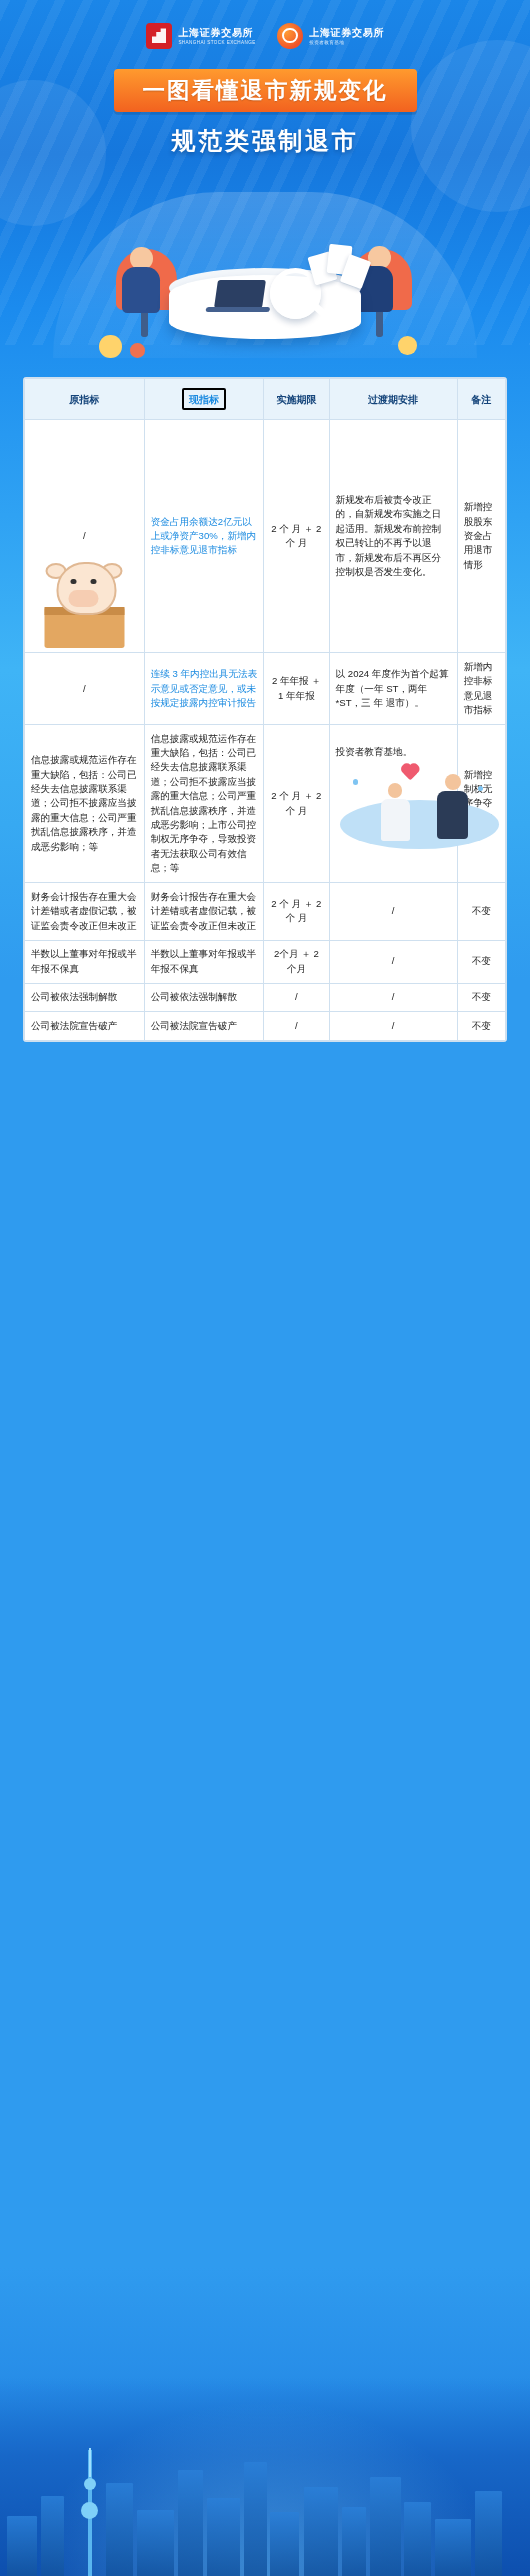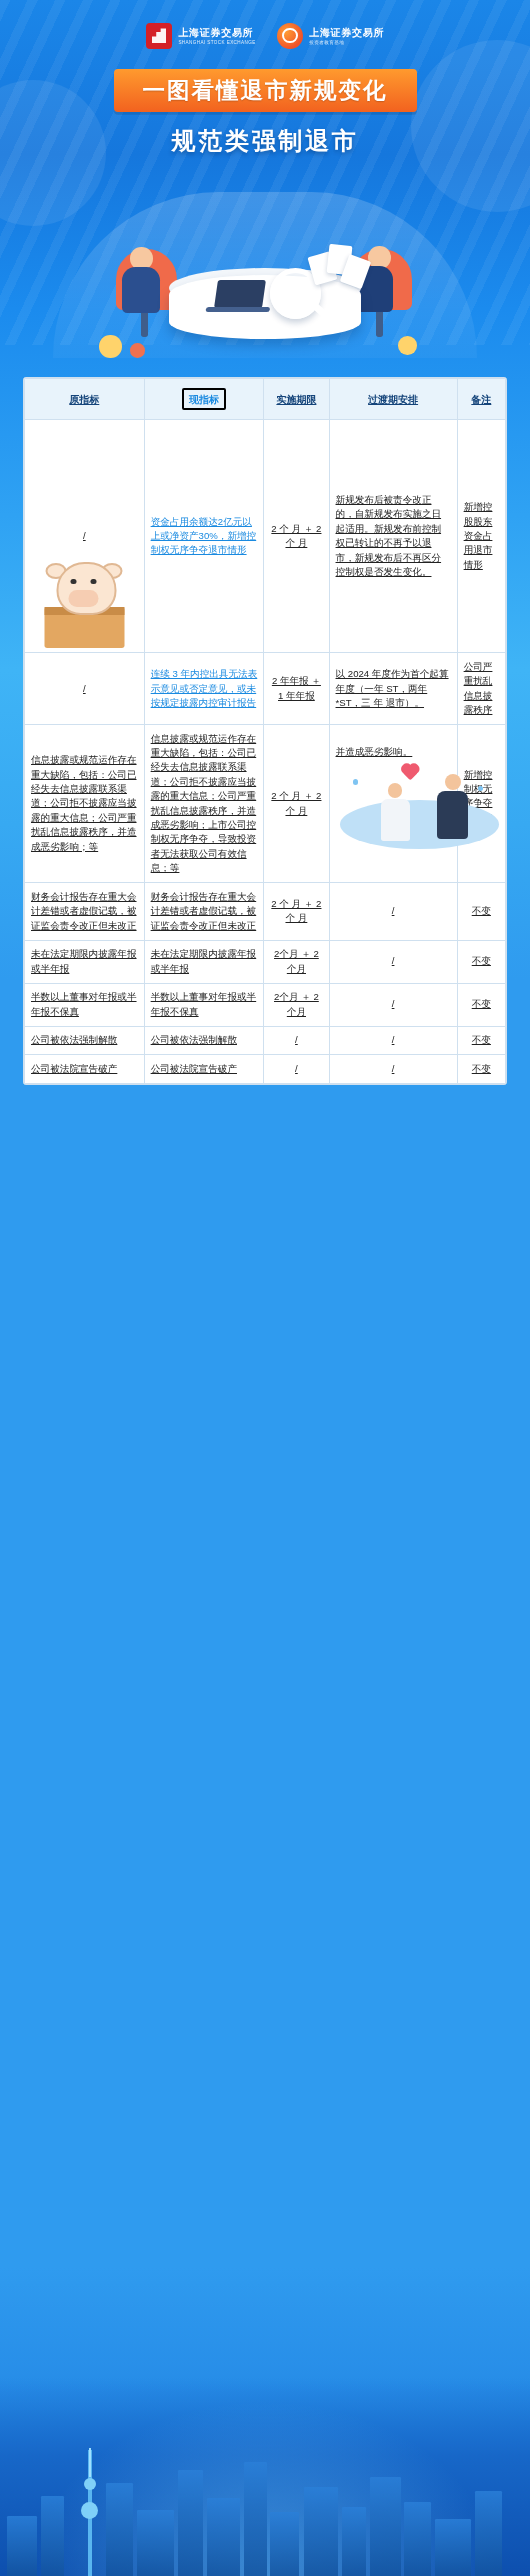--- a/index.html
+++ b/index.html
@@ -132,21 +132,20 @@
     overflow:hidden;
   }
   table{border-collapse:collapse;width:100%;table-layout:fixed;}
   th,td{
     border:0.7px solid #cfe0ef;
     vertical-align:middle;
     padding:6.6px 6px;
     font-size:9.6px;
     line-height:1.5;
     color:#222;
-    text-decoration:underline;
   }
   thead th{
     background:#e8f3fb;
     font-weight:bold;
     text-align:center;
     font-size:10px;
     color:#14447a;
     padding:9.3px 2.7px;
   }
   thead th.cur .pill{
@@ -304,42 +303,42 @@
             <div class="cow">
               <div class="box"></div>
               <div class="ear l"></div>
                 <div class="ear r"></div>
               <div class="head"></div>
               <div class="eye l"></div>
                 <div class="eye r"></div>
               <div class="muzzle"></div>
             </div>
           </td>
-          <td class="blue">资金占用余额达2亿元以上或净资产30%，新增控制权无序争夺退市情形</td>
+          <td class="blue">资金占用余额达2亿元以上或净资产30%，新增内控非标意见退市指标</td>
           <td class="center">2 个 月 ＋ 2 个 月</td>
           <td>新规发布后被责令改正的，自新规发布实施之日起适用。新规发布前控制权已转让的不再予以退市，新规发布后不再区分控制权是否发生变化。</td>
           <td>新增控股股东资金占用退市情形</td>
         </tr>
 
         <tr>
           <td class="center">/</td>
           <td class="blue">连续 3 年内控出具无法表示意见或否定意见，或未按规定披露内控审计报告</td>
           <td class="center">2 年年报 ＋ 1 年年报</td>
           <td>以 2024 年度作为首个起算年度（一年 ST，两年 *ST，三 年 退市）。</td>
-          <td>公司严重扰乱信息披露秩序</td>
+          <td>新增内控非标意见退市指标</td>
         </tr>
 
         <tr>
           <td>信息披露或规范运作存在重大缺陷，包括：公司已经失去信息披露联系渠道；公司拒不披露应当披露的重大信息；公司严重扰乱信息披露秩序，并造成恶劣影响；等</td>
           <td>
             <span>信息披露或规范运作存在重大缺陷，包括：公司已经失去信息披露联系渠道；公司拒不披露应当披露的重大信息；公司严重扰乱信息披露秩序，并造成恶劣影响；上市公司控制权无序争夺，导致投资者无法获取公司有效信息；等</span>
           </td>
           <td class="center">2 个 月 ＋ 2 个 月</td>
           <td>
-            <div>并造成恶劣影响。</div>
+            <div>投资者教育基地。</div>
             <div class="mini-ill">
               <div class="oval"></div>
               <div class="heart"></div>
               <div class="woman">
                   <div class="h"></div>
                   <div class="b"></div>
                 </div>
               <div class="man">
                   <div class="h"></div>
                   <div class="b"></div>
@@ -352,27 +351,20 @@
         </tr>
 
         <tr>
           <td>财务会计报告存在重大会计差错或者虚假记载，被证监会责令改正但未改正</td>
           <td>财务会计报告存在重大会计差错或者虚假记载，被证监会责令改正但未改正</td>
           <td class="center">2 个 月 ＋ 2 个 月</td>
           <td class="center">/</td>
           <td class="center">不变</td>
         </tr>
 
-        <tr>
-          <td>未在法定期限内披露年报或半年报</td>
-          <td>未在法定期限内披露年报或半年报</td>
-          <td class="center">2个月 ＋ 2个月</td>
-          <td class="center">/</td>
-          <td class="center">不变</td>
-        </tr>
 
         <tr>
           <td>半数以上董事对年报或半年报不保真</td>
           <td>半数以上董事对年报或半年报不保真</td>
           <td class="center">2个月 ＋ 2个月</td>
           <td class="center">/</td>
           <td class="center">不变</td>
         </tr>
 
 

